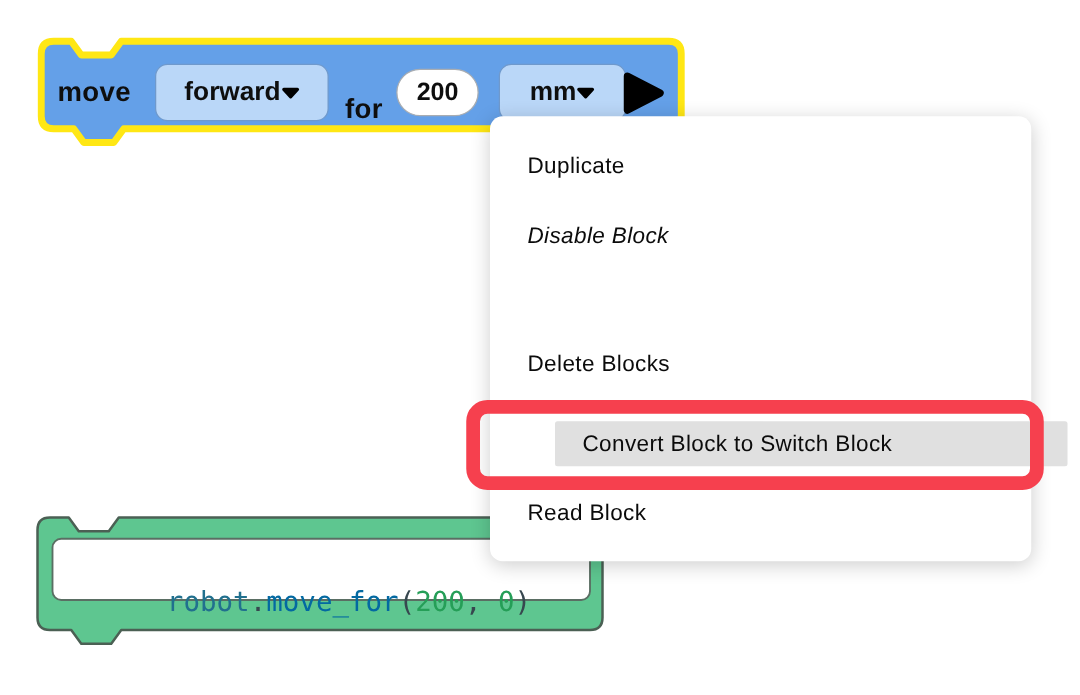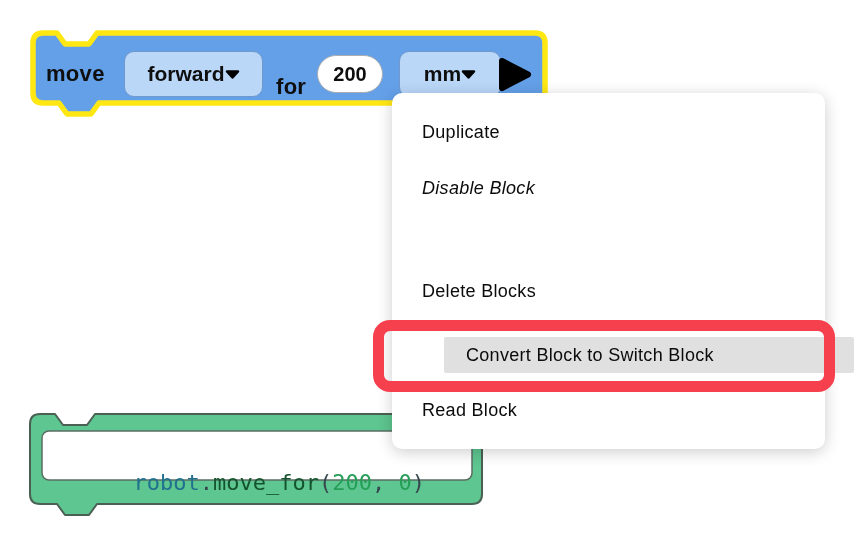--- a/index.html
+++ b/index.html
@@ -82,21 +82,21 @@
 
   <div class="abs" style="left:0;top:400px;width:510px;height:130px;z-index:5;">
     <svg class="block-shape" style="left:25px;top:8px;" width="475" height="115" viewBox="0 0 475 115">
       <path class="green-path" d="M 15 6 H 30 L 38 17 H 62 L 70 6 H 447
                                   Q 457 6 457 16 V 86 Q 457 96 447 96 H 72
                                   L 64 107 H 40 L 32 96 H 15
                                   Q 5 96 5 86 V 16 Q 5 6 15 6 Z"></path>
       <rect class="green-inner" x="17" y="23" width="430" height="49" rx="7"></rect>
     </svg>
     <div class="code-line" style="top:44px;">
-      <span style="color: rgb(33, 112, 142);">robot</span><span style="color: rgb(55, 71, 79);">.</span><span style="color: #14532d;">move_for</span><span style="color: rgb(55, 71, 79);">(</span><span style="color: rgb(37, 158, 87);">200</span><span style="color: rgb(55, 71, 79);">,</span><span style="color: rgb(37, 158, 87);"> 0</span><span style="color: rgb(55, 71, 79);">)</span>
+      <span style="color: rgb(33, 112, 142);">robot</span><span style="color: rgb(55, 71, 79);">.</span><span style="color: #0369a1;">move_for</span><span style="color: rgb(55, 71, 79);">(</span><span style="color: rgb(37, 158, 87);">200</span><span style="color: rgb(55, 71, 79);">,</span><span style="color: rgb(37, 158, 87);"> 0</span><span style="color: rgb(55, 71, 79);">)</span>
     </div>
   </div>
 
   <div class="menu">
     <div class="menu-item" style="top:21px;">Duplicate</div>
     <div class="menu-item" style="top:77px;font-style:italic;">Disable Block</div>
     <div class="menu-item" style="top:132px;margin-top:48px;">Delete Blocks</div>
     <div class="menu-item highlighted" style="top:244px;margin-left:44px;">Convert Block to Switch Block</div>
     <div class="menu-item" style="top:299px;">Read Block</div>
   </div>

